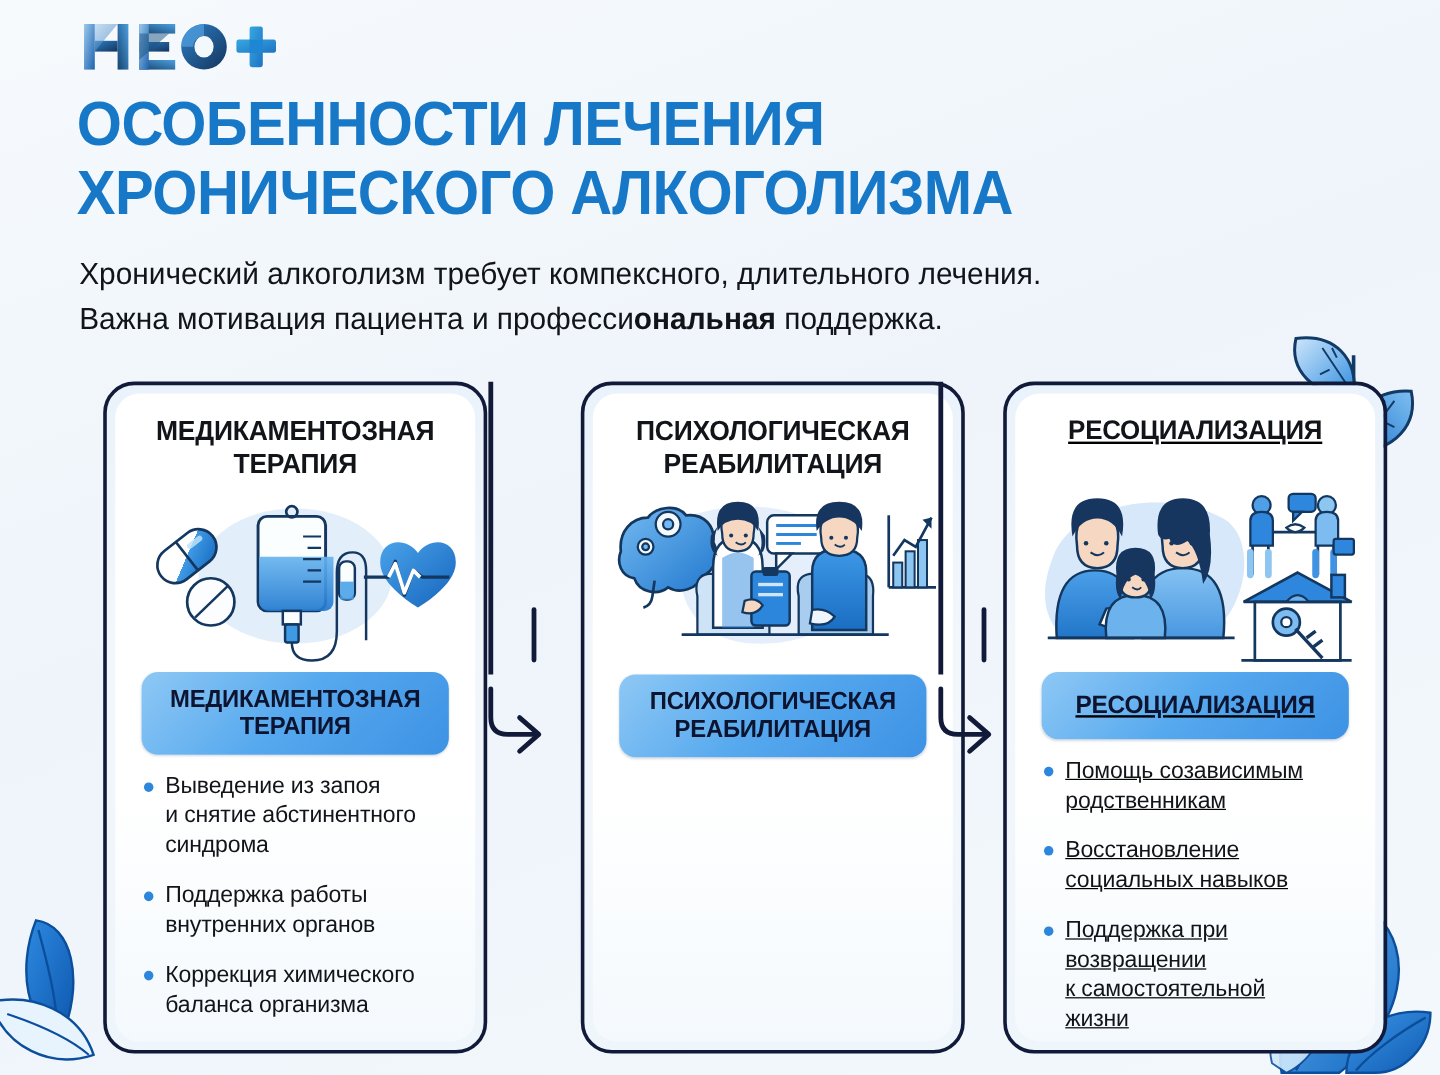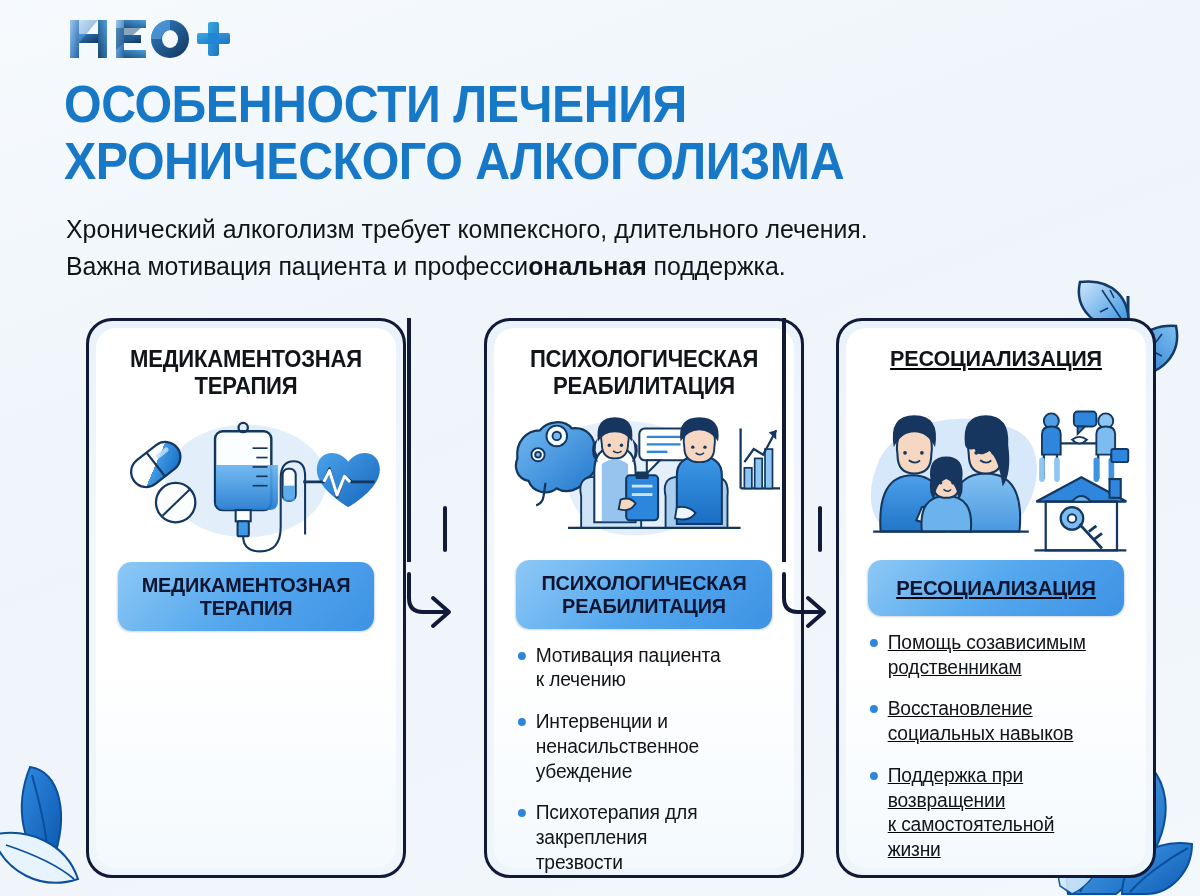--- a/index.html
+++ b/index.html
@@ -326,20 +326,29 @@
 
           <path d="M250 46 c-10 -14 -32 -12 -32 8 c0 20 32 38 32 38 c0 0 32 -18 32 -38 c0 -20 -22 -22 -32 -8 z" fill="url(#heartG)" transform="scale(1.05) translate(-8,6)"></path>
           <polyline points="206,76 228,76 234,62 242,92 250,70 258,76 282,76" fill="none" stroke="#13375f" stroke-width="3" stroke-linejoin="round"></polyline>
           <polyline points="228,76 234,64 242,90 250,70 256,76" fill="none" stroke="#ffffff" stroke-width="3.2" stroke-linejoin="round"></polyline>
         </svg>
       </div>
 
       <div class="card-pill">МЕДИКАМЕНТОЗНАЯ
 ТЕРАПИЯ</div>
 
+      <ul class="bullets">
+        <li>Выведение из запоя
+и снятие абстинентного
+синдрома</li>
+        <li>Поддержка работы
+внутренних органов</li>
+        <li>Коррекция химического
+баланса организма</li>
+      </ul>
     </div>
   </div>
 
   <div class="connector conn-1">
     <svg viewBox="0 0 60 560" width="60" height="560">
       <path d="M4 0 L4 244" stroke="#121a3a" stroke-width="4" fill="none"></path>
       <path d="M4 256 L4 280 q0 14 14 14 L40 294" stroke="#121a3a" stroke-width="4" fill="none" stroke-linecap="round"></path>
       <polyline points="28,280 44,294 28,308" fill="none" stroke="#121a3a" stroke-width="4" stroke-linecap="round" stroke-linejoin="round"></polyline>
       <path d="M40 190 L40 232" stroke="#121a3a" stroke-width="4" fill="none" stroke-linecap="round"></path>
     </svg>
@@ -419,30 +428,20 @@
             <rect x="274" y="42" width="8" height="42" fill="#8ec6f2" stroke="#13375f" stroke-width="1.8"></rect>
             <polyline points="252,56 262,42 272,48 286,22" fill="none" stroke="#13375f" stroke-width="2.4"></polyline>
             <polygon points="286,22 278,24 286,32" fill="#13375f"></polygon>
           </g>
         </svg>
       </div>
 
       <div class="card-pill">ПСИХОЛОГИЧЕСКАЯ
 РЕАБИЛИТАЦИЯ</div>
 
-      <ul class="bullets">
-        <li>Мотивация пациента
-к лечению</li>
-        <li>Интервенции и
-ненасильственное
-убеждение</li>
-        <li>Психотерапия для
-закрепления
-трезвости</li>
-      </ul>
     </div>
   </div>
 
   <div class="connector conn-2">
     <svg viewBox="0 0 60 560" width="60" height="560">
       <path d="M4 0 L4 244" stroke="#121a3a" stroke-width="4" fill="none"></path>
       <path d="M4 256 L4 280 q0 14 14 14 L40 294" stroke="#121a3a" stroke-width="4" fill="none" stroke-linecap="round"></path>
       <polyline points="28,280 44,294 28,308" fill="none" stroke="#121a3a" stroke-width="4" stroke-linecap="round" stroke-linejoin="round"></polyline>
       <path d="M40 190 L40 232" stroke="#121a3a" stroke-width="4" fill="none" stroke-linecap="round"></path>
     </svg>

